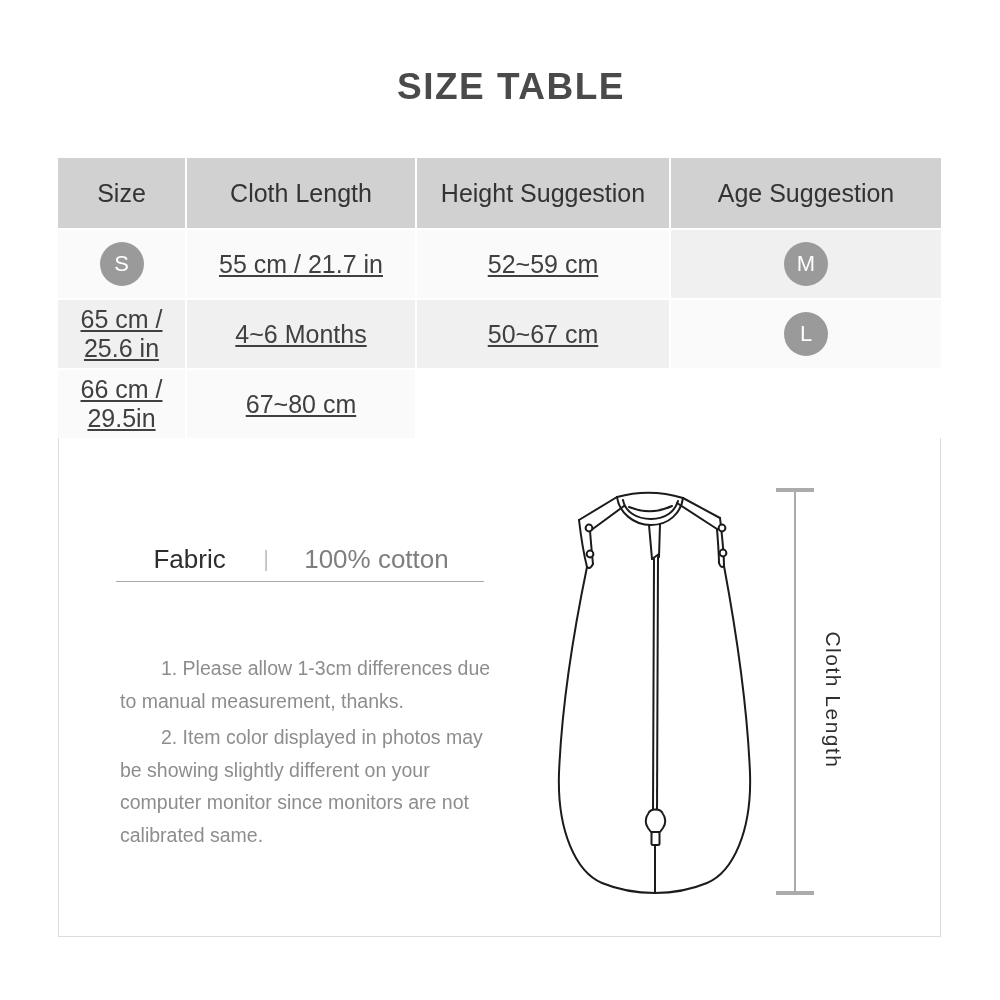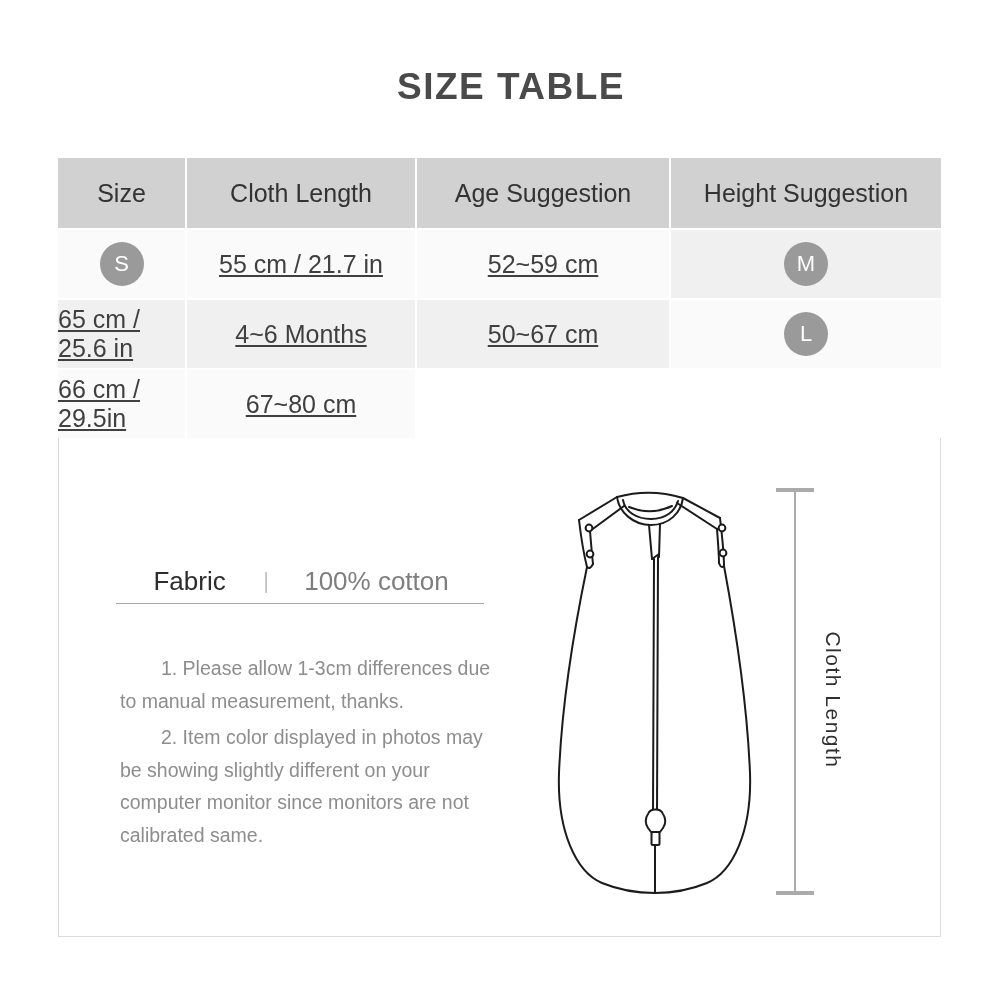--- a/index.html
+++ b/index.html
@@ -23,33 +23,33 @@
   }
 
   
   .size-table {
     position:absolute; left:58px; top:158px; width:883px;
     display:grid;
     grid-template-columns:127px 228px 252px 270px;
     grid-template-rows:70px 68px 68px 68px;
     column-gap:2px; row-gap:2px; background:#ffffff;
   }
-  .cell { display:flex; align-items:center; justify-content:center; }
+  .cell { display:flex; align-items:center; justify-content:center;text-align:center; }
   .cell.head { background:#d1d1d1; font-size:25px; color:#333333; }
   .cell.rowa { background:#fafafa; }
   .cell.rowb { background:#f0f0f0; }
   .cell.body { font-size:25px; color:#404040;text-decoration:underline; }
   .badge {
     width:44px; height:44px; border-radius:50%; background:#9a9a9a;
     color:#ffffff; font-size:22px; display:flex; align-items:center; justify-content:center;
   }
 
   
   .fabric-row {
-    position:absolute; left:116px; top:559px; width:368px; height:44px;
+    position:absolute; left:116px; top:537px; width:368px; height:44px;
     display:flex; align-items:center; border-bottom:1px solid #a9a9a9;justify-content:center;
   }
   .fabric-label { flex:0 0 40%; text-align:center; font-size:26px; color:#2d2d2d; }
   .fabric-divider { flex:0 0 auto; font-size:22px; color:#c2c2c2; }
   .fabric-value { flex:1 1 auto; text-align:center; font-size:26px; color:#7e7e7e; }
 
   
   .notes { position:absolute; left:116px; top:648px; width:412px; }
   .notes p {
     margin:4px; white-space:pre-line; text-indent:2.1em;
@@ -70,22 +70,22 @@
 <div class="stage">
 
   <div class="title">SIZE TABLE</div>
 
   <div class="panel"></div>
 
   <div class="size-table">
 
     <div class="cell head">Size</div>
     <div class="cell head">Cloth Length</div>
+    <div class="cell head">Height Suggestion</div>
     <div class="cell head">Age Suggestion</div>
-    <div class="cell head">Height Suggestion</div>
 
     <div class="cell rowa">
       <span class="badge">S</span>
     </div>
     <div class="cell rowa body">55 cm / 21.7 in</div>
     <div class="cell rowa body">52~59 cm</div>
 
     <div class="cell rowb">
       <span class="badge">M</span>
     </div>

